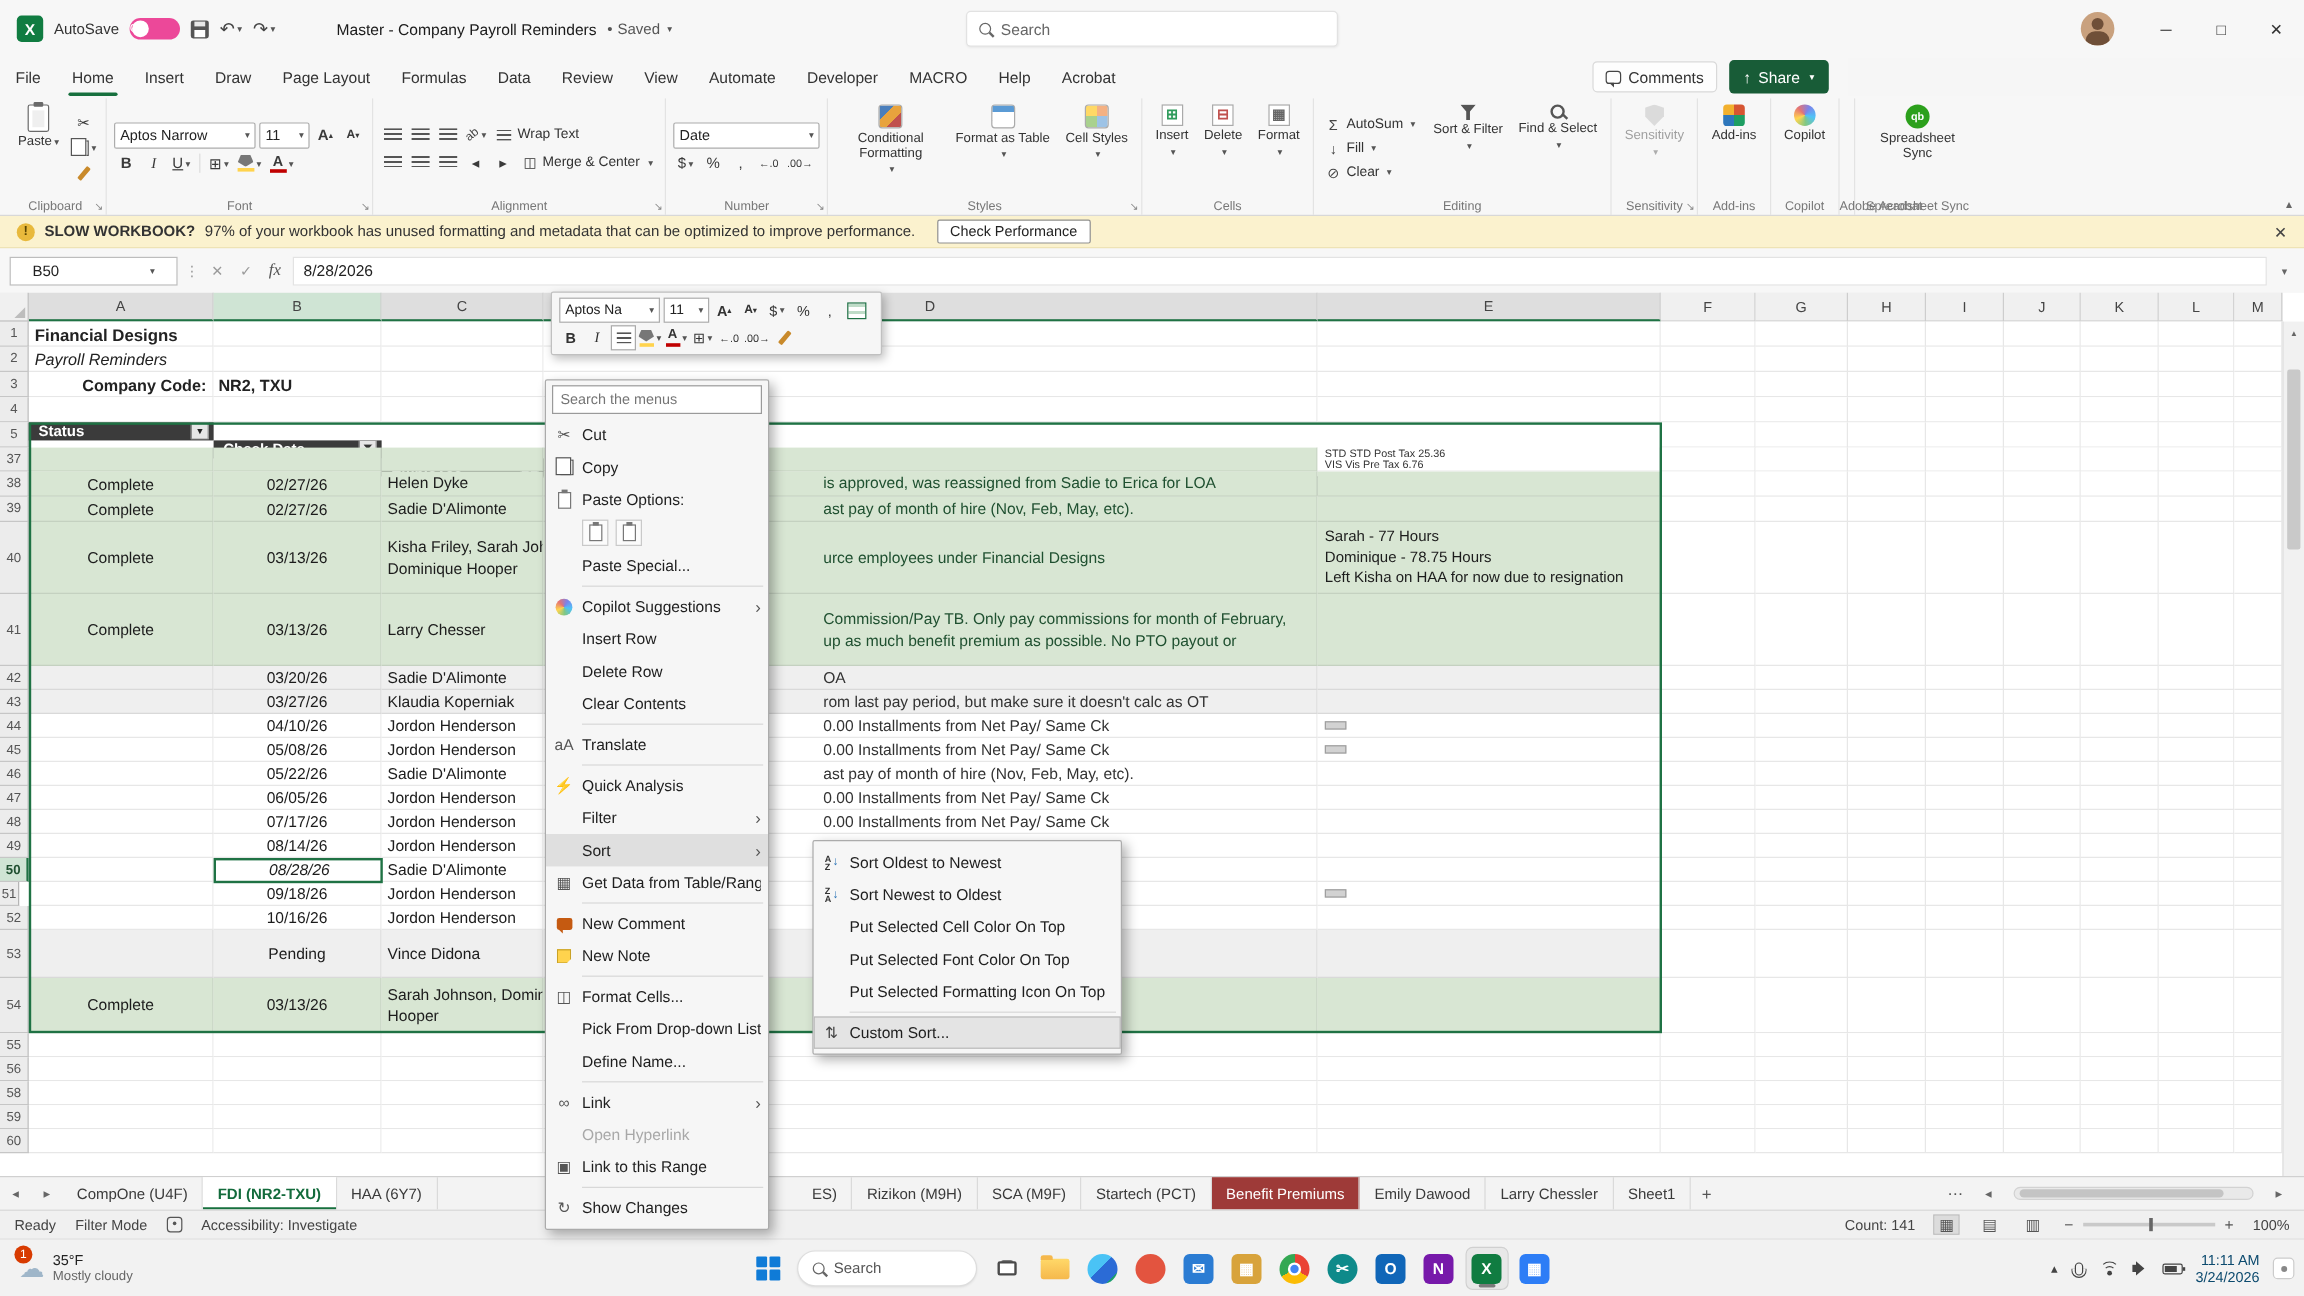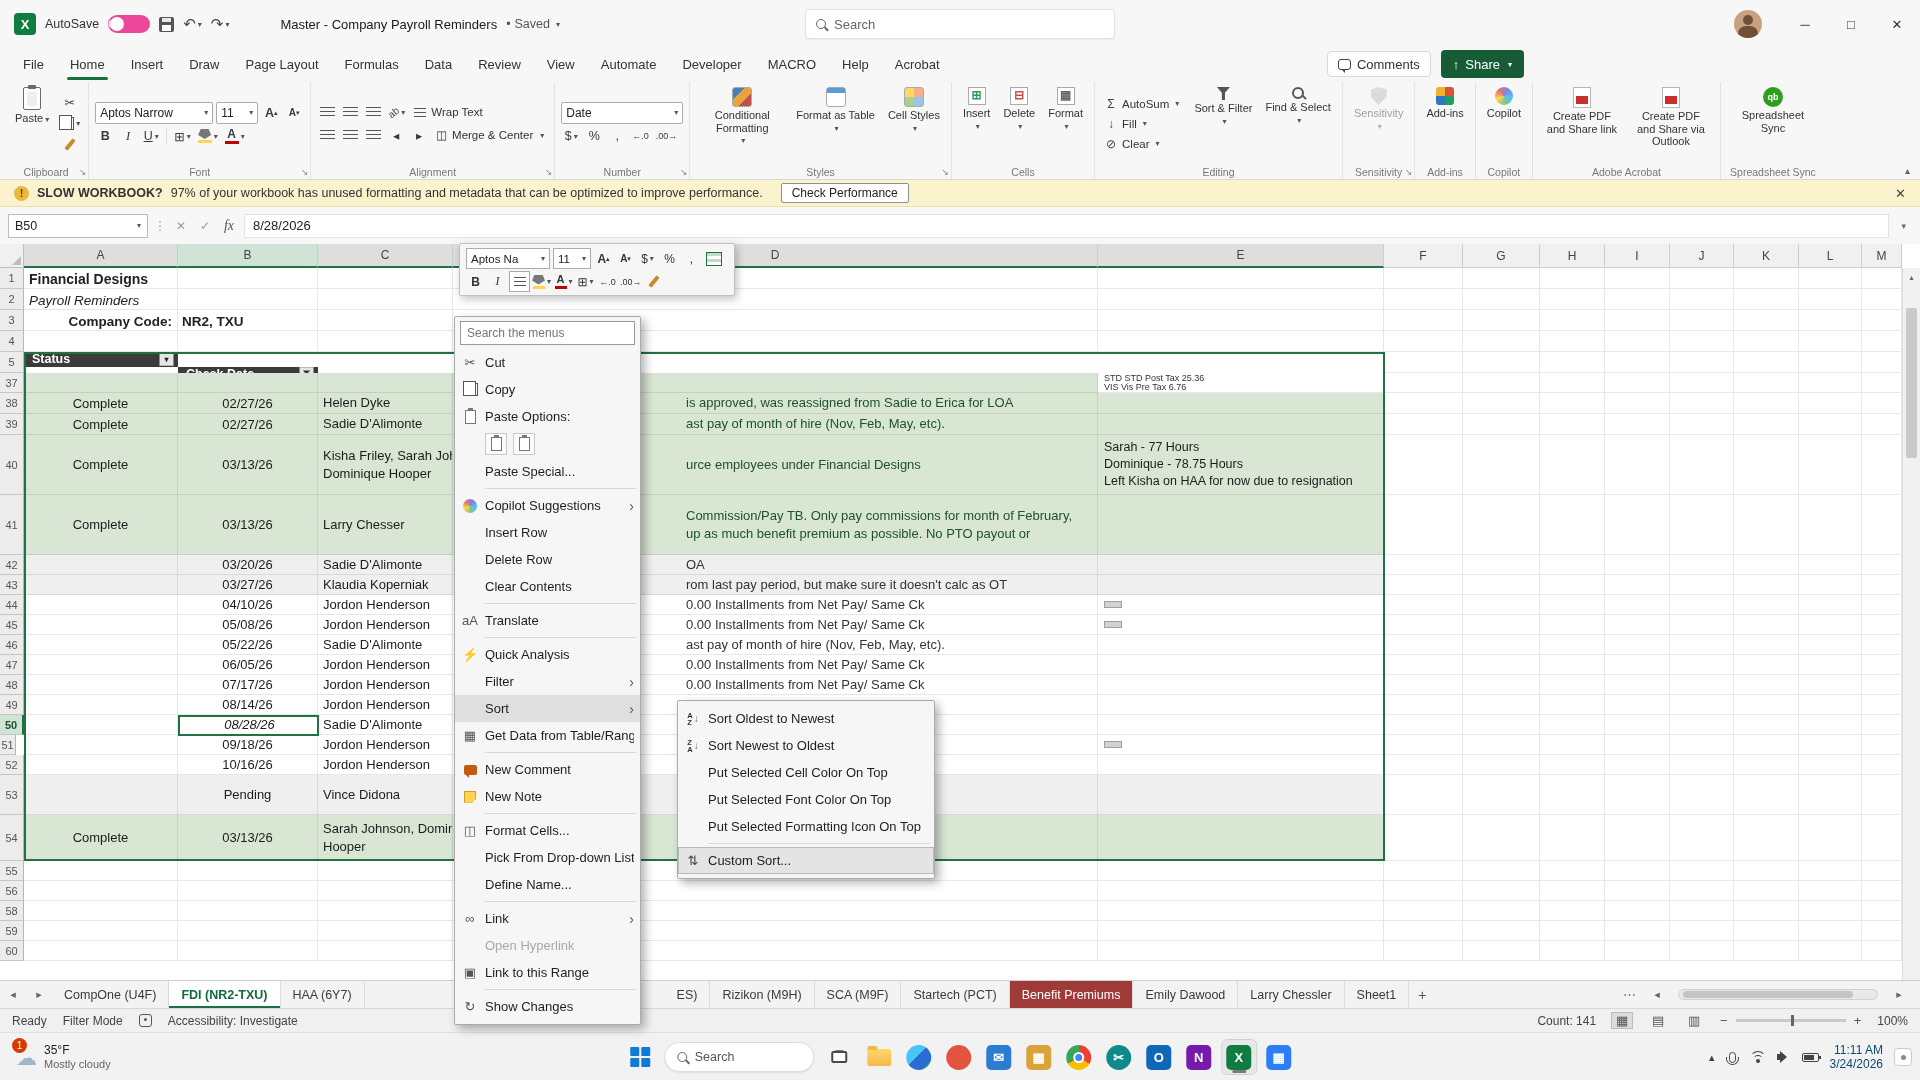--- a/index.html
+++ b/index.html
@@ -21,21 +21,21 @@
 .savedtag{font-size:12.5px;color:#555;display:flex;align-items:center;gap:4px}
 .tsearchtop{position:absolute;left:50%;top:9px;transform:translateX(-50%);width:310px;height:30px;background:#fff;border:1px solid #E2E2E2;border-radius:4px;display:flex;align-items:center;gap:8px;padding:0 10px;color:#666;font-size:13px;box-shadow:0 1px 2px rgba(0,0,0,.06)}
 .mag{width:10px;height:10px;border:1.5px solid #666;border-radius:50%;position:relative;flex:0 0 auto}
 .mag::after{content:"";position:absolute;width:5px;height:1.5px;background:#666;transform:rotate(45deg);right:-4px;bottom:-1px}
 .titleright{margin-left:auto;display:flex;align-items:center;height:100%}
 .avatar{width:28px;height:28px;border-radius:50%;background:#C9A17E;position:relative;overflow:hidden;margin-right:20px}
 .avatar::before{content:"";position:absolute;left:9px;top:5px;width:10px;height:10px;border-radius:50%;background:#6F4F38}
 .avatar::after{content:"";position:absolute;left:4px;top:16px;width:20px;height:12px;border-radius:8px 8px 0 0;background:#6F4F38}
 .wbtn{width:46px;height:48px;display:flex;align-items:center;justify-content:center;font-size:13px;color:#333}
 
-.tabsrow{position:absolute;top:48px;left:0;width:1540px;height:32px;display:flex;align-items:stretch;padding-left:10px;background:#F7F7F7}
+.tabsrow{position:absolute;top:48px;left:0;width:1540px;height:32px;display:flex;align-items:stretch;background:#F7F7F7}
 .rtabs{display:flex;align-items:stretch}
 .rtab{padding:0 13px;font-size:13px;color:#333;display:flex;align-items:center;position:relative;white-space:nowrap}
 .rtab.on::after{content:"";position:absolute;left:10px;right:10px;bottom:0;height:3px;background:#17703E;border-radius:2px}
 .trright{margin-left:auto;display:flex;align-items:center;gap:10px;padding-right:16px}
 .cmt{display:flex;align-items:center;gap:6px;font-size:13px;color:#333;border:1px solid #D9D9D9;background:#FDFDFD;border-radius:4px;height:26px;padding:0 10px}
 .bubble{width:13px;height:11px;border:1.5px solid #444;border-radius:3px;position:relative}
 .bubble::after{content:"";position:absolute;left:2px;bottom:-4px;border-left:4px solid transparent;border-right:0 solid transparent;border-top:4px solid #444}
 .sharebtn{display:flex;align-items:center;gap:6px;background:#185C37;color:#fff;font-size:13px;height:28px;padding:0 12px;border-radius:4px}
 
 .ribbon{position:absolute;top:80px;left:0;width:1920px;height:100px;background:#F7F7F7;border-bottom:1px solid #D8D8D8;display:flex;align-items:stretch;padding:2px 4px 0}
@@ -83,21 +83,21 @@
 .gsep{width:1px;height:16px;background:#DDD;margin:0 2px}
 .ribcol{position:absolute;right:10px;bottom:3px;font-size:10px;color:#666}
 
 .warnbar{position:absolute;top:180px;left:0;width:1920px;height:27px;background:#FBF2CE;display:flex;align-items:center;gap:8px;padding:0 14px;font-size:12.5px;color:#333;border-bottom:1px solid #EADFAE}
 .warnico{width:15px;height:15px;border-radius:50%;background:#E8B93C;color:#5a4500;font-size:11px;font-weight:700;display:flex;align-items:center;justify-content:center}
 .warnico::after{content:"!"}
 .chk{margin-left:10px;background:#fff;border:1px solid #8F8F8F;font-size:12px;padding:2px 10px;border-radius:2px;font-family:inherit;color:#222}
 .wclose{margin-left:auto;color:#444;font-size:13px}
 
 .fbar{position:absolute;top:207px;left:0;width:1920px;height:37px;background:#F7F7F7;display:flex;align-items:center;padding:4px 8px;gap:6px}
-.namebox{width:140px;height:24px;background:#fff;border:1px solid #BDBDBD;display:flex;align-items:center;justify-content:space-between;padding:0 6px;font-size:12.5px}
+.namebox{width:140px;height:24px;background:#fff;border:1px solid #BDBDBD;display:flex;align-items:center;justify-content:space-between;padding:0 18px;font-size:12.5px}
 .fico{color:#9a9a9a;font-size:12px;width:18px;text-align:center}
 .fx{font-style:italic;font-family:"Liberation Serif",serif;color:#555;font-size:14px}
 .finput{flex:1;height:24px;background:#fff;border:1px solid #E3E3E3;display:flex;align-items:center;padding:0 8px;font-size:13px}
 .fdd{color:#666;font-size:9px;padding:0 6px}
 .fdrag{color:#999;font-size:12px}
 
 .sheetwrap{position:absolute;top:244px;left:0;width:1920px;height:736px;background:#fff}
 .corner{position:absolute;left:0;top:0;width:24px;height:24px;background:#F0F0F0;border-right:1px solid #BDBDBD;border-bottom:1px solid #BDBDBD;z-index:2}
 .corner::after{content:"";position:absolute;right:2px;bottom:2px;border-left:9px solid transparent;border-bottom:9px solid #BDBDBD}
 .colheads{position:absolute;top:0;left:0;height:24px;width:1902px;background:#F0F0F0}
@@ -559,30 +559,20 @@
       <div class="gc">
         <div class="bigbtn">
             <span class="ic-copilot"></span>
             <span>Copilot</span>
           </div>
       </div>
       <div class="glabel">Copilot</div>
     </div>
 
     <div class="rgroup">
-      <div class="gc">
-          <div class="bigbtn" style="max-width: 86px;">
-            <span class="ic-pdf"></span>
-            <span>Create PDF and Share link</span>
-          </div>
-          <div class="bigbtn" style="max-width: 86px;">
-            <span class="ic-pdf"></span>
-            <span>Create PDF and Share via Outlook</span>
-          </div>
-        </div>
       <div class="glabel">Adobe Acrobat</div>
     </div>
 
     <div class="rgroup" style="border-right:none">
       <div class="gc">
         <div class="bigbtn">
             <span class="ic-qb">qb</span>
             <span>Spreadsheet Sync</span>
           </div>
       </div>

